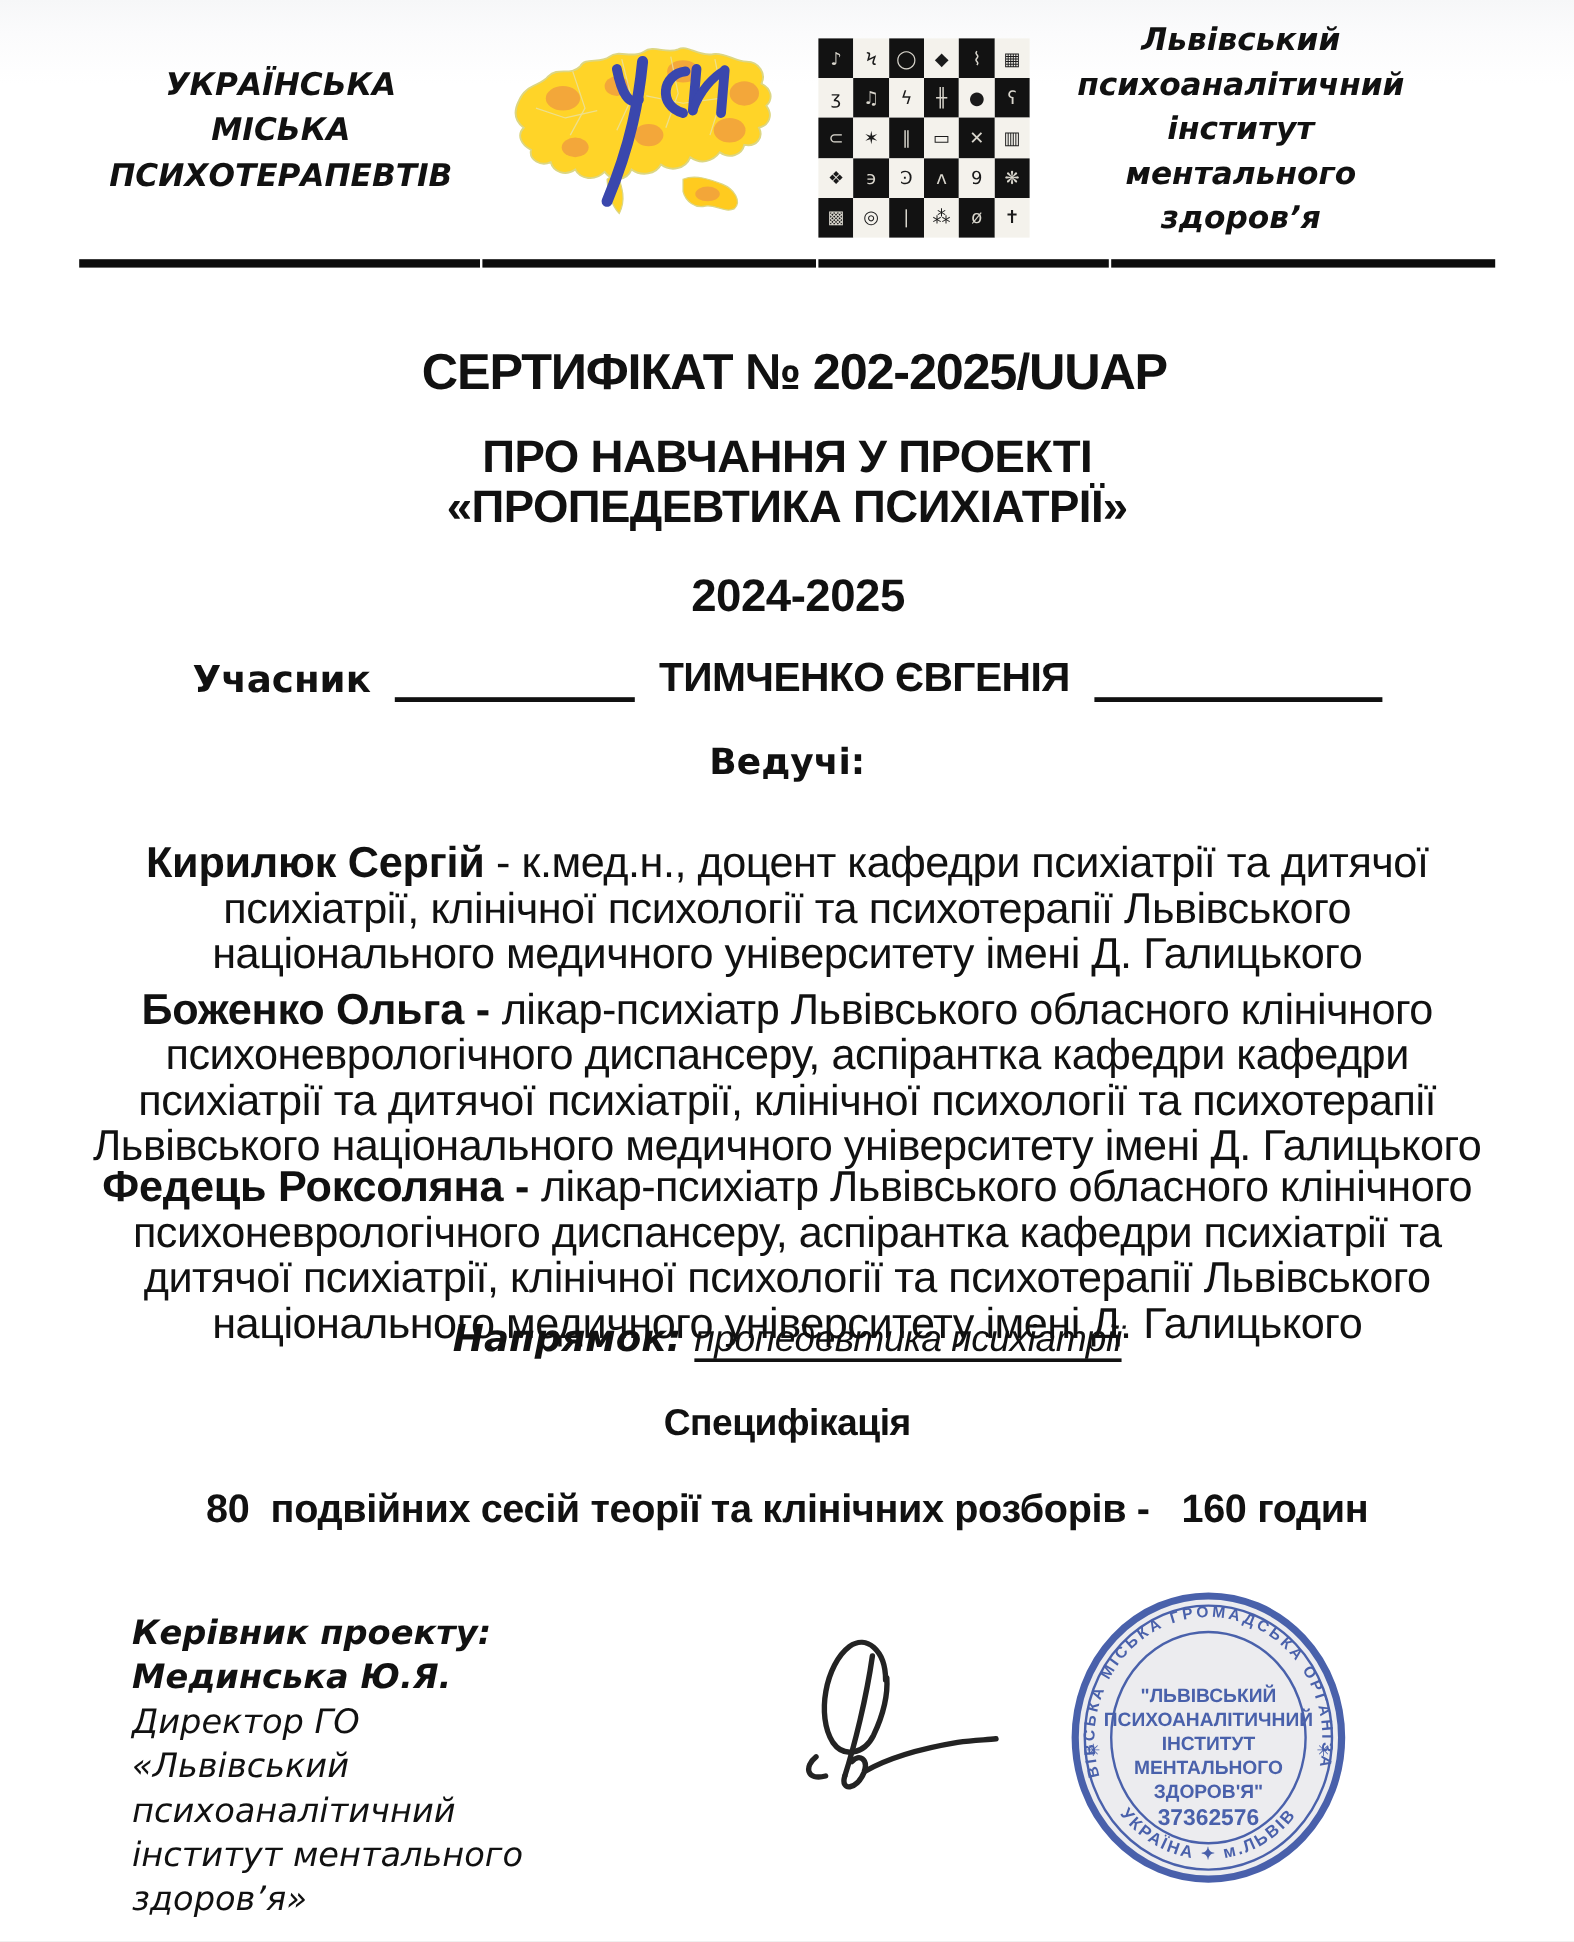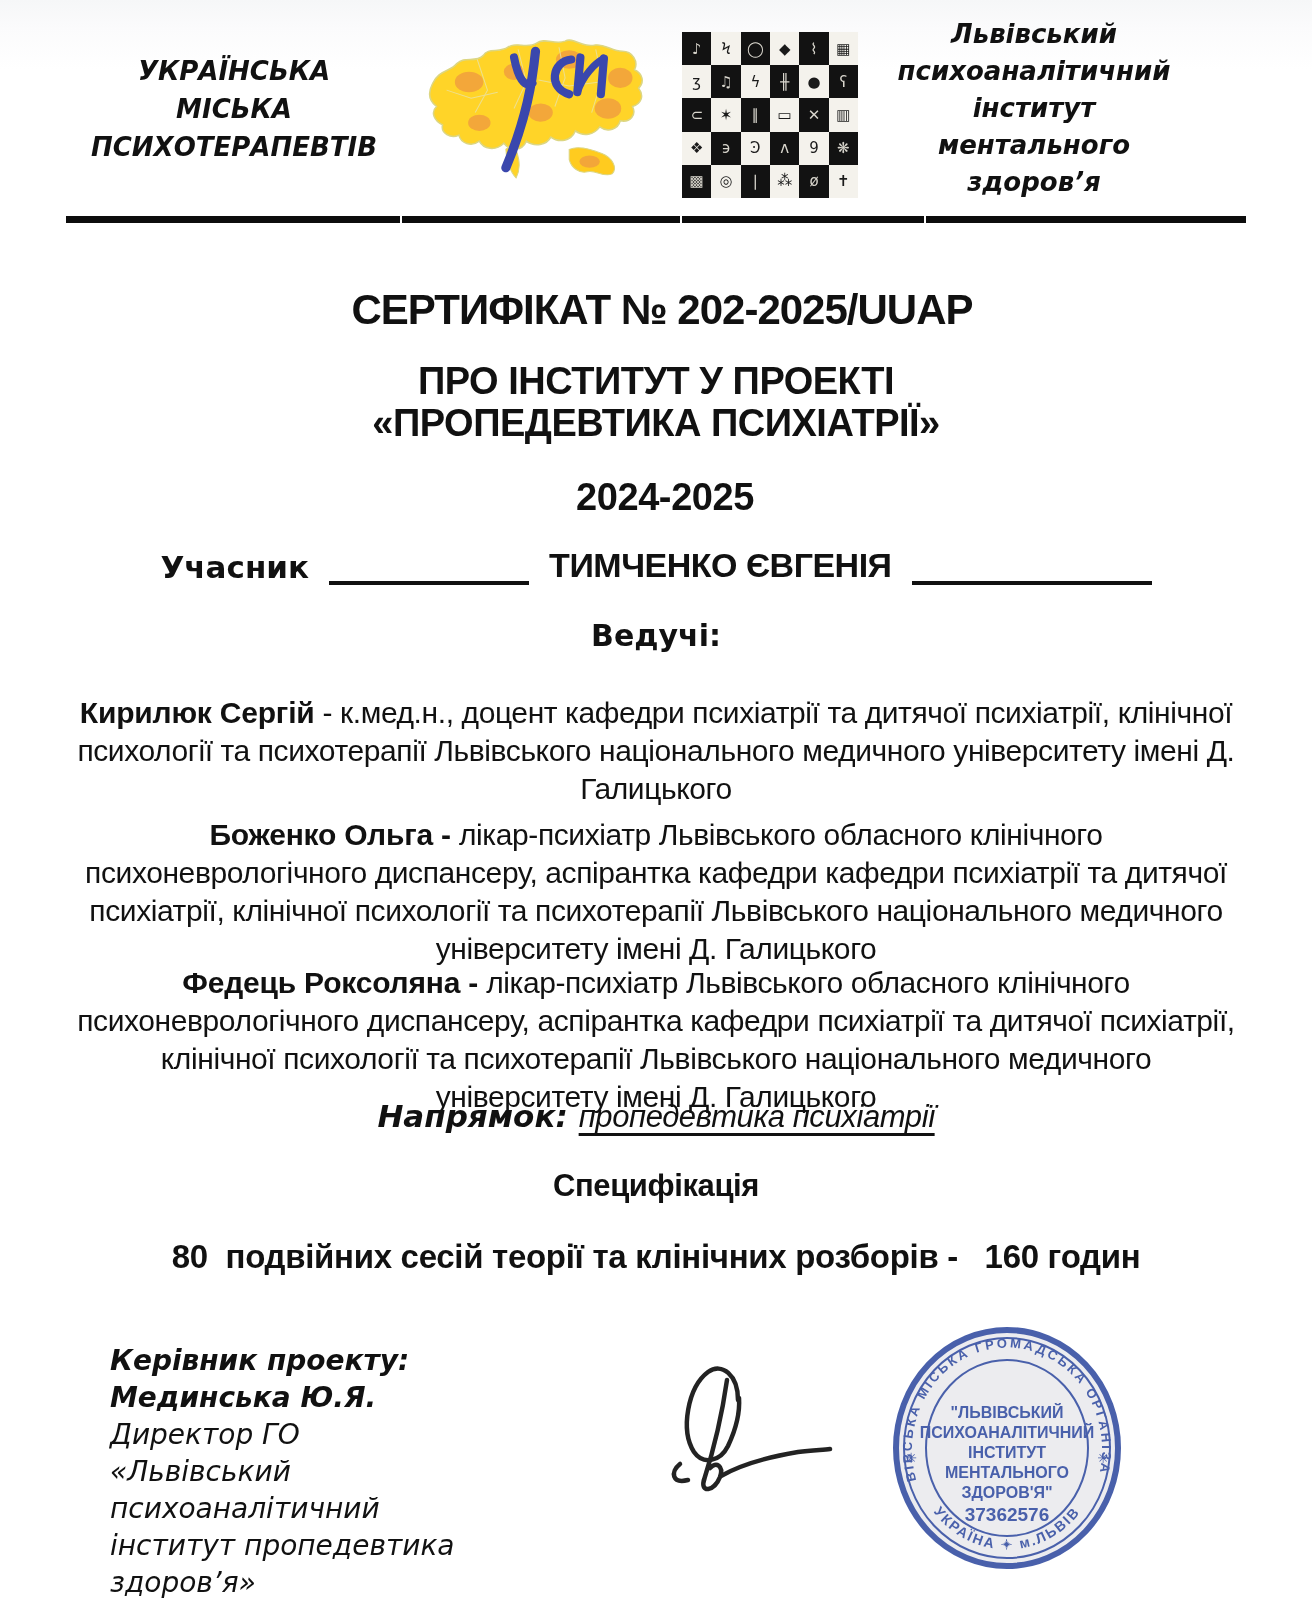--- a/index.html
+++ b/index.html
@@ -47,21 +47,21 @@
 
   
   .participant{top:546px;display:flex;justify-content:center;align-items:flex-end;gap:20px;}
   .participant .lbl{font-weight:bold;font-size:31px;}
   .participant .name{font-weight:bold;font-size:34px;letter-spacing:-0.5px;}
   .blank{display:inline-block;border-bottom:4px solid #111;height:30px;}
   .blank1{width:200px;} .blank2{width:240px;}
 
   
   .veduchi{top:618px;font-weight:bold;font-size:30px;}
-  .pres{left:72px;right:72px;text-align:center;font-size:30px;line-height:38px;}
+  .pres{left:72px;right:72px;text-align:center;font-size:36px;line-height:38px;}
   .pres b{letter-spacing:-0.2px;}
   .pres1{top:664px;} .pres2{top:786px;} .pres3{top:934px;}
 
   
   .direction{top:1098px;font-size:31px;}
   .direction .dlab{font-weight:bold;font-style:italic;font-family:"DejaVu Sans",sans-serif;}
   .direction .dval{font-style:italic;text-decoration:underline;text-underline-offset:6px;}
   .spec{top:1168px;font-weight:bold;font-size:31px;}
   .sessions{top:1238px;font-weight:bold;font-size:33px;white-space:pre-wrap;letter-spacing:-0.3px;}
 
@@ -162,21 +162,21 @@
   </div>
 
   <div class="abs divider">
     <i style="width:334px"></i>
       <i style="width:278px"></i>
       <i style="width:242px"></i>
       <i style="width:320px"></i>
   </div>
 
   <div class="abs center t-cert fc">СЕРТИФІКАТ № 202-2025/UUAP</div>
-  <div class="abs center t-about1 fc">ПРО ІНСТИТУТ У ПРОЕКТІ</div>
+  <div class="abs center t-about1 fc">ПРО НАВЧАННЯ У ПРОЕКТІ</div>
   <div class="abs center t-about2 fc">«ПРОПЕДЕВТИКА ПСИХІАТРІЇ»</div>
   <div class="abs center t-years fc">2024-2025</div>
 
   <div class="abs center participant">
     <span class="lbl fw">Учасник</span>
     <span class="blank blank1"></span>
     <span class="name fc">ТИМЧЕНКО ЄВГЕНІЯ</span>
     <span class="blank blank2"></span>
   </div>
 
@@ -191,21 +191,21 @@
   <div class="abs center direction">
     <span class="dlab">Напрямок</span><span class="dlab">: </span><span class="dval fc">пропедевтика психіатрії</span>
   </div>
 
   <div class="abs center spec fc">Специфікація</div>
   <div class="abs center sessions fc">80  подвійних сесій теорії та клінічних розборів -   160 годин</div>
 
   <div class="abs leader fw">
     <div class="bold">Керівник проекту:</div>
     <div class="bold">Мединська Ю.Я.</div>
-    <div>Директор ГО «Львівський психоаналітичний інститут пропедевтика здоров’я»</div>
+    <div>Директор ГО «Львівський психоаналітичний інститут ментального здоров’я»</div>
   </div>
 
   <svg class="abs signature" viewBox="0 0 260 180">
     <g stroke="#232323" stroke-width="4.5" fill="none" stroke-linecap="round">
       <path d="M88,150 C72,154 70,142 80,134"></path>
       <path d="M138,70 C138,45 122,32 108,42 C88,57 80,100 94,122 C103,135 120,132 128,116 C136,99 140,82 139,68"></path>
       <path d="M127,50 C122,85 112,125 104,150"></path>
       <path d="M104,150 C100,163 114,162 120,147 C124,136 116,131 110,138"></path>
       <path d="M121,146 C142,134 168,127 198,122 C212,120 222,120 230,119"></path>
     </g>

